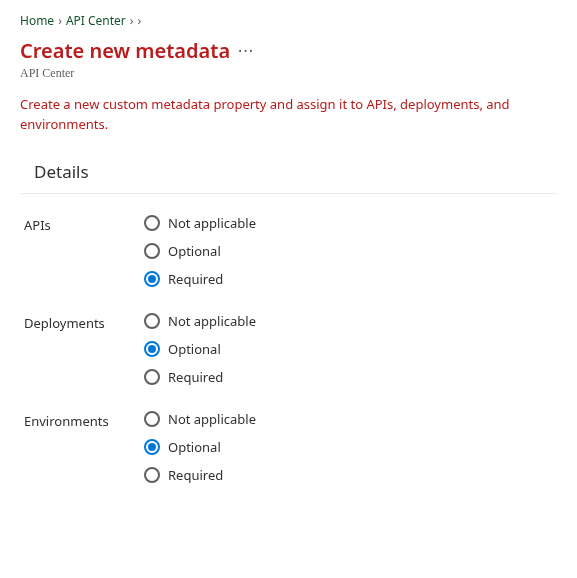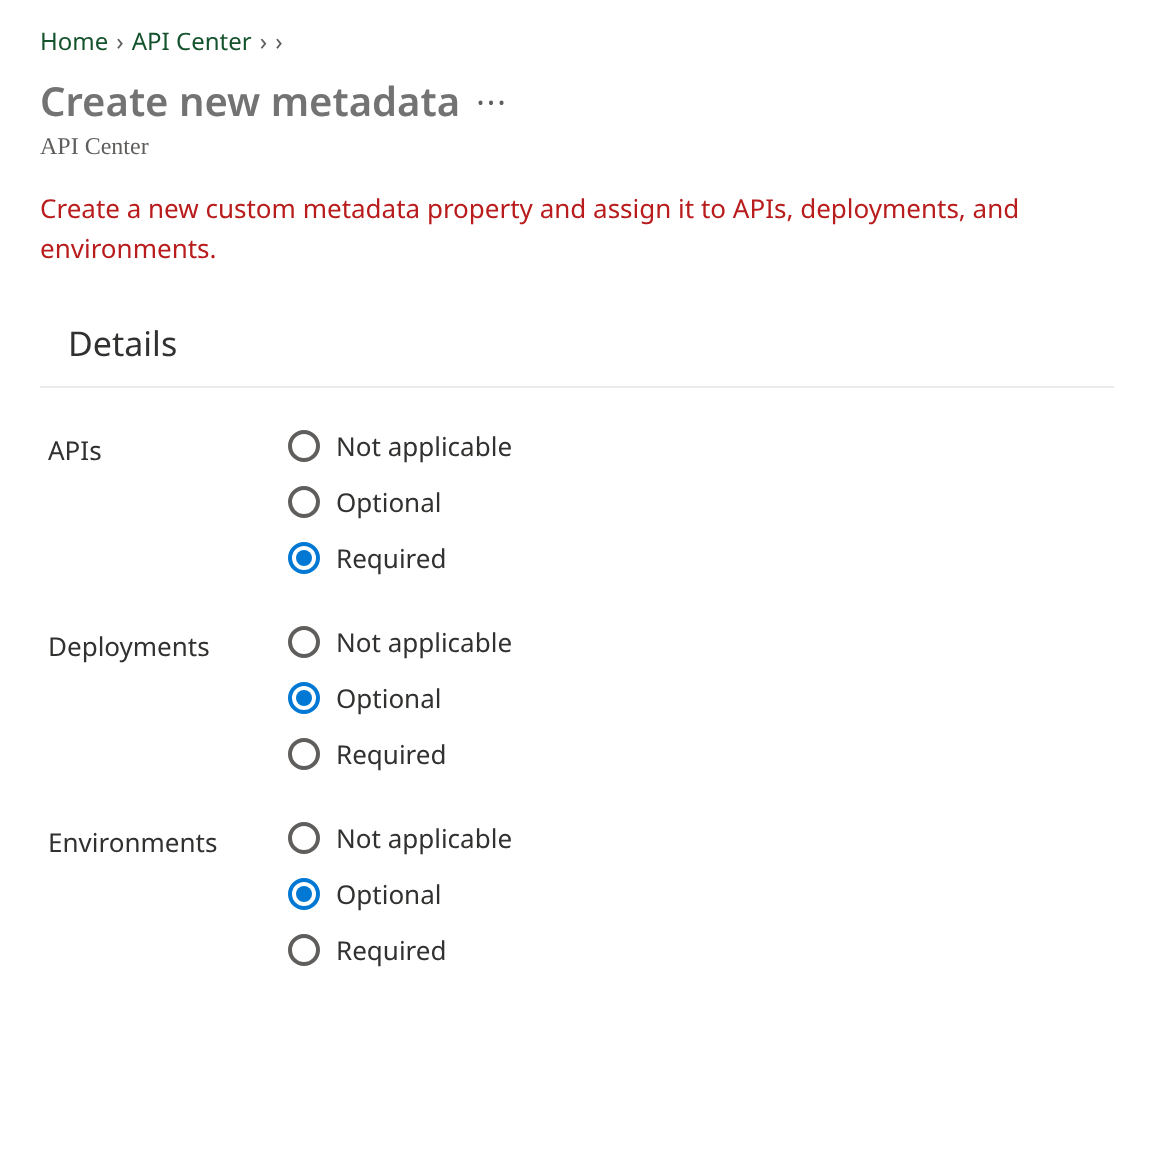--- a/index.html
+++ b/index.html
@@ -34,21 +34,21 @@
     
     .page-header {
       display: flex;
       align-items: center;
       gap: 8px;
       margin-bottom: 2px;
     }
     .page-title {
       font-size: 20px;
       font-weight: 600;
-      color: #737373;
+      color: #b91c1c;
     }
     .more-icon {
       font-size: 16px;
       color: #605e5c;
       cursor: pointer;
       letter-spacing: 1px;
     }
     .page-subtitle {
       font-size: 12px;
       color: #605e5c;

